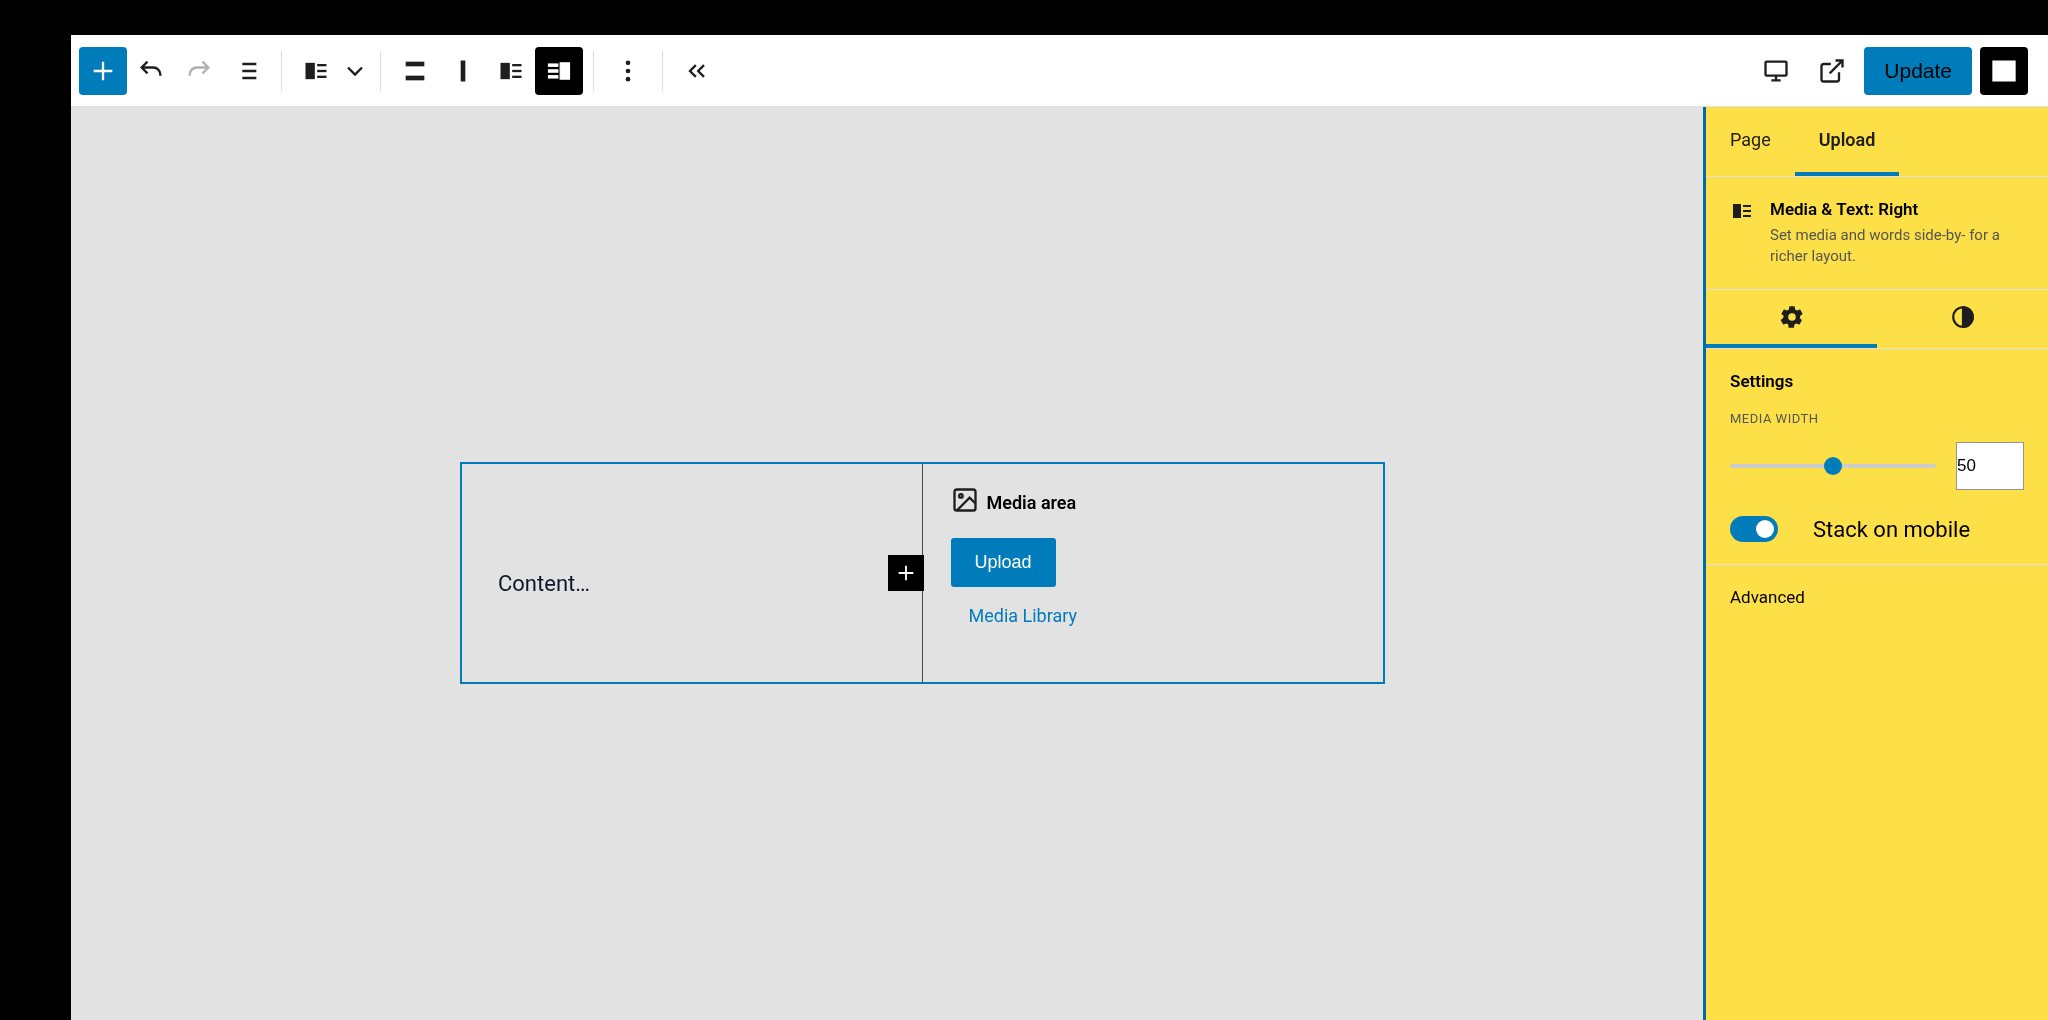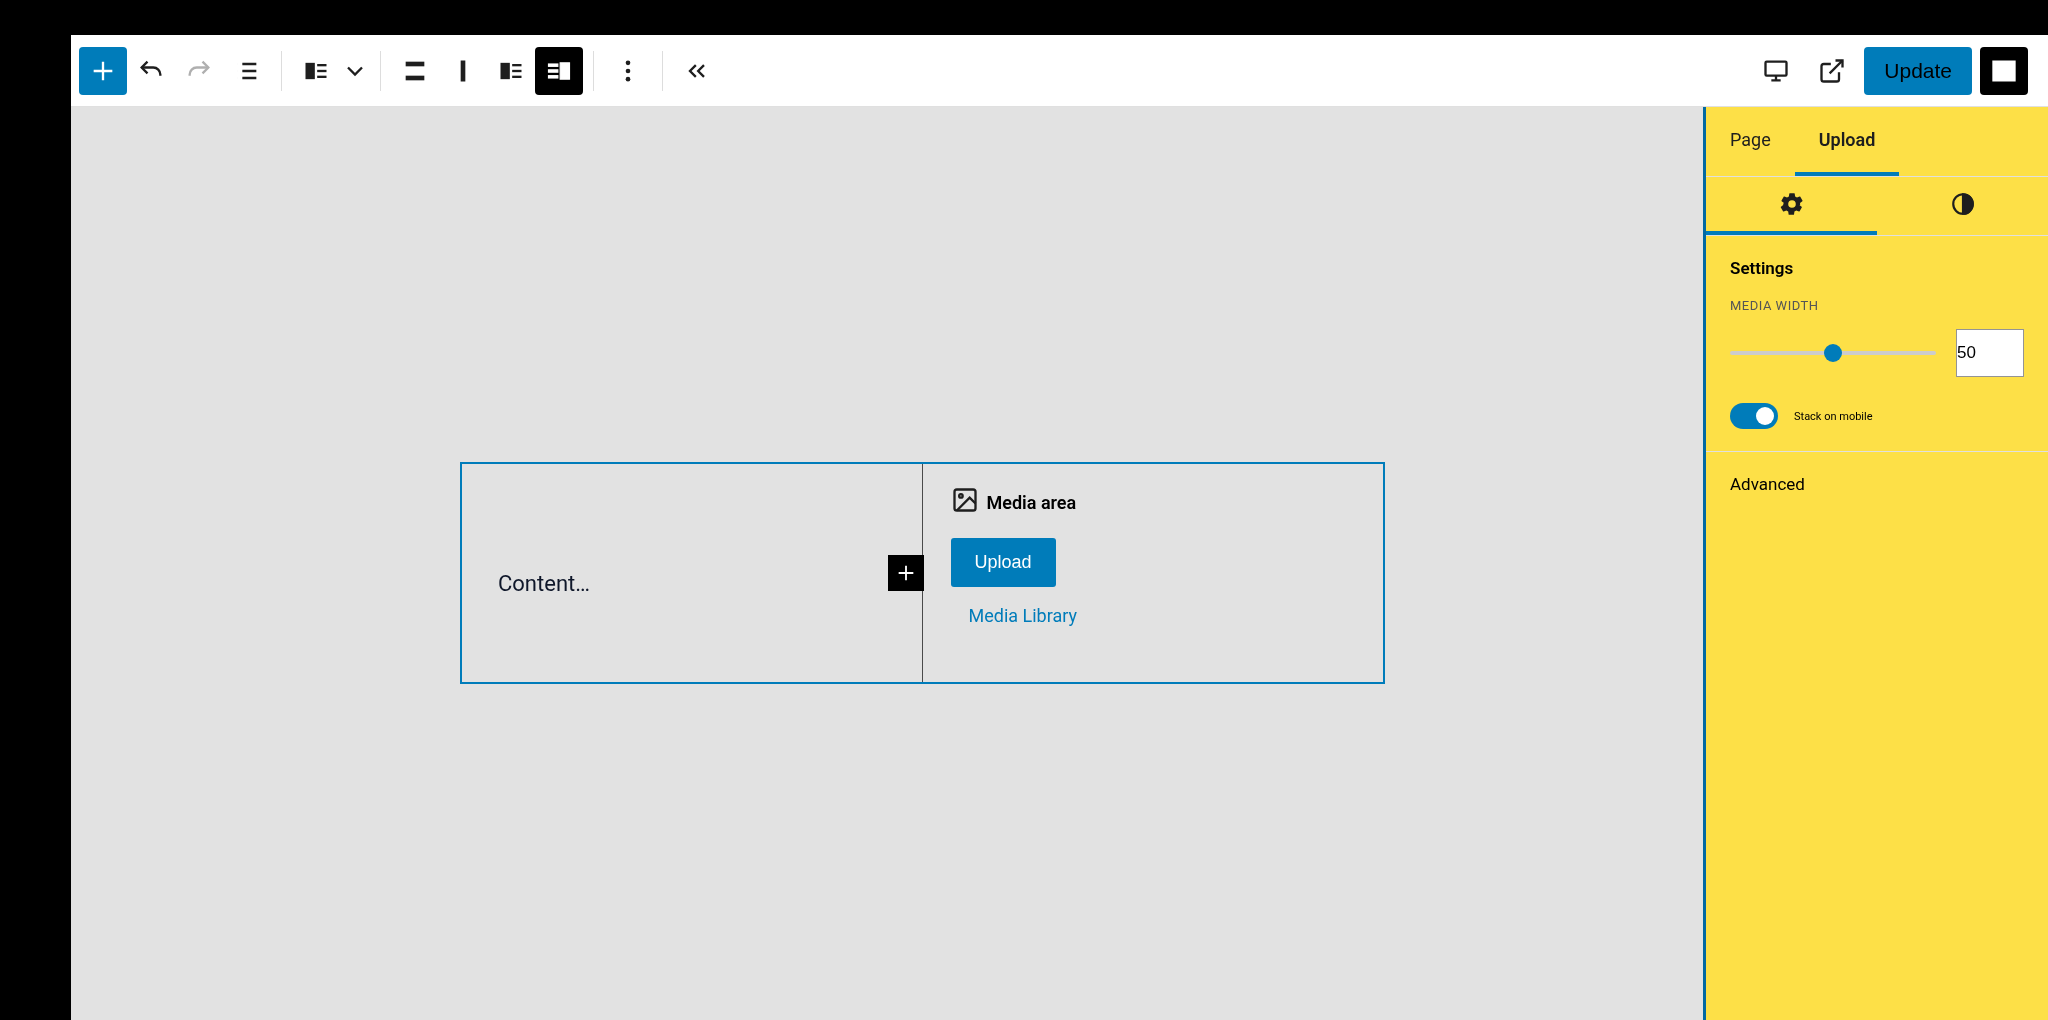--- a/index.html
+++ b/index.html
@@ -62,21 +62,21 @@
 .sb-label { font-size:13px; text-transform:uppercase; letter-spacing:.5px; color:#555; margin-bottom:16px; font-weight:400; }
 .slider-row { display:flex; align-items:center; gap:20px; }
 .slider { flex:1; -webkit-appearance:none; height:4px; background:#ccc; border-radius:2px; outline:none; }
 .slider::-webkit-slider-thumb{ -webkit-appearance:none; width:18px; height:18px; border-radius:50%; background:#007cba; cursor:pointer; }
 .slider::-moz-range-thumb{ width:18px; height:18px; border-radius:50%; background:#007cba; border:none; cursor:pointer; }
 .num-input { width:68px; height:48px; border:1px solid #949494; font-size:17px; text-align:left; }
 
 .toggle-row { display:flex; align-items:center; gap:16px; margin-top:26px; }
 .toggle { width:48px; height:26px; border-radius:13px; background:#007cba; position:relative; cursor:pointer; }
 .toggle .knob { position:absolute; right:4px; top:4px; width:18px; height:18px; border-radius:50%; background:#fff; }
-.toggle-label { font-size:11px; }
+.toggle-label { font-size:22px;margin-left:19px; }
 
 .sb-adv { padding:22px 24px; font-size:17px; font-weight:400; cursor:pointer; }
 </style>
 </head>
 <body>
 
 <div class="letterbox-top"></div>
 
 <div class="app">
 
@@ -225,20 +225,34 @@
         </div>
       </div>
     </div>
 
     <div class="sidebar">
       <div class="sb-tabs">
         <div class="sb-tab">Page</div>
         <div class="sb-tab active">Upload</div>
       </div>
 
+      <div class="sb-block-head">
+        <span class="ico">
+          <svg width="24" height="24" viewBox="0 0 24 24" fill="#1e1e1e">
+              <rect x="3" y="5" width="8" height="14"></rect>
+              <rect x="13" y="6" width="8" height="2"></rect>
+              <rect x="13" y="11" width="8" height="2"></rect>
+              <rect x="13" y="16" width="8" height="2"></rect>
+            </svg>
+        </span>
+        <div>
+          <div class="ttl">Media &amp; Text: Right</div>
+          <div class="desc">Set media and words side-by- for a richer layout.</div>
+        </div>
+      </div>
 
       <div class="sb-tool-tabs">
         <div class="sb-tool-tab active">
           <svg viewBox="0 0 24 24" fill="#1e1e1e">
               <path d="M12 15.5A3.5 3.5 0 1112 8.5a3.5 3.5 0 010 7zm7.43-2.53c.04-.32.07-.64.07-.97 0-.33-.03-.66-.07-.98l2.11-1.65c.19-.15.24-.42.12-.64l-2-3.46c-.12-.22-.39-.3-.61-.22l-2.49 1c-.52-.4-1.08-.73-1.69-.98l-.38-2.65A.488.488 0 0014 2h-4c-.25 0-.46.18-.49.42l-.38 2.65c-.61.25-1.17.59-1.69.98l-2.49-1c-.23-.09-.49 0-.61.22l-2 3.46c-.13.22-.07.49.12.64l2.11 1.65c-.4.32-.7.65-.7.98 0 .33.03.65.07.97l-2.11 1.66c-.19.15-.24.42-.12.64l2 3.46c.12.22.39.3.61.22l2.49-1.01c.52.4 1.08.74 1.69.99l.38 2.65c.03.24.24.42.49.42h4c.25 0 .46-.18.49-.42l.38-2.65c.61-.25 1.17-.59 1.69-.99l2.49 1.01c.22.08.49 0 .61-.22l2-3.46c.12-.22.07-.49-.12-.64l-2.11-1.66z"></path>
             </svg>
         </div>
         <div class="sb-tool-tab">
           <svg viewBox="0 0 24 24" fill="none" stroke="#1e1e1e" stroke-width="2">
               <circle cx="12" cy="12" r="9"></circle>

